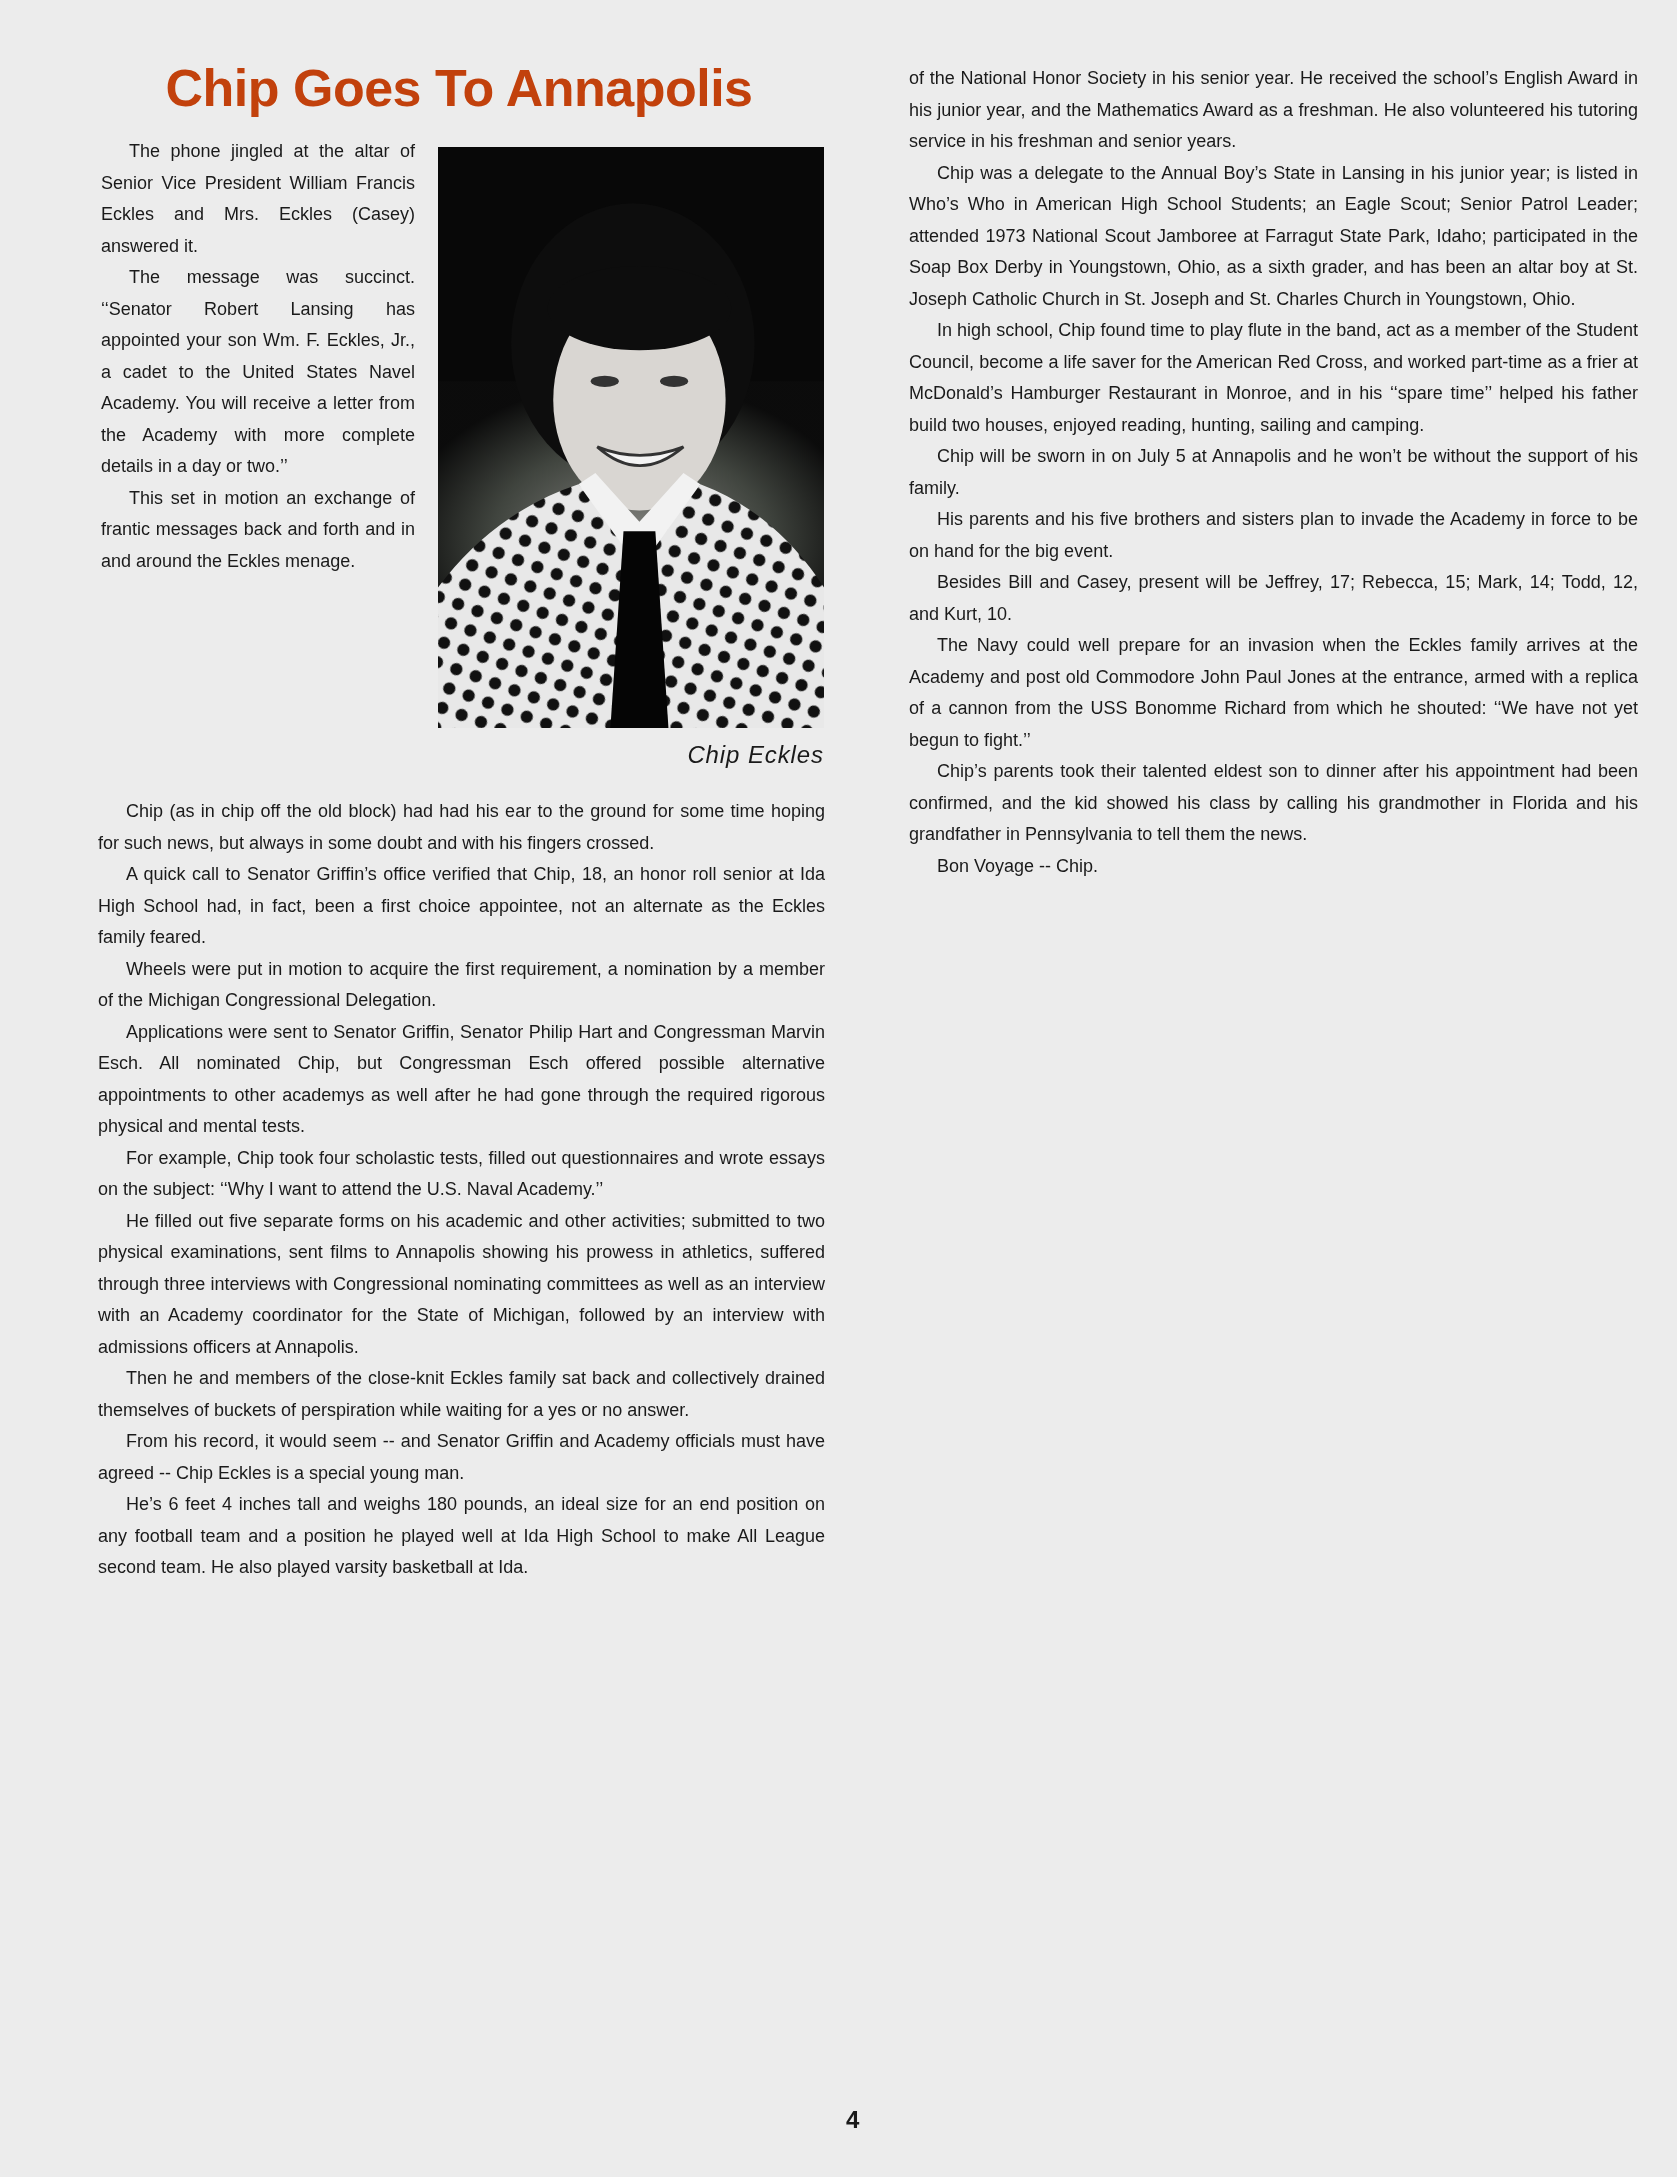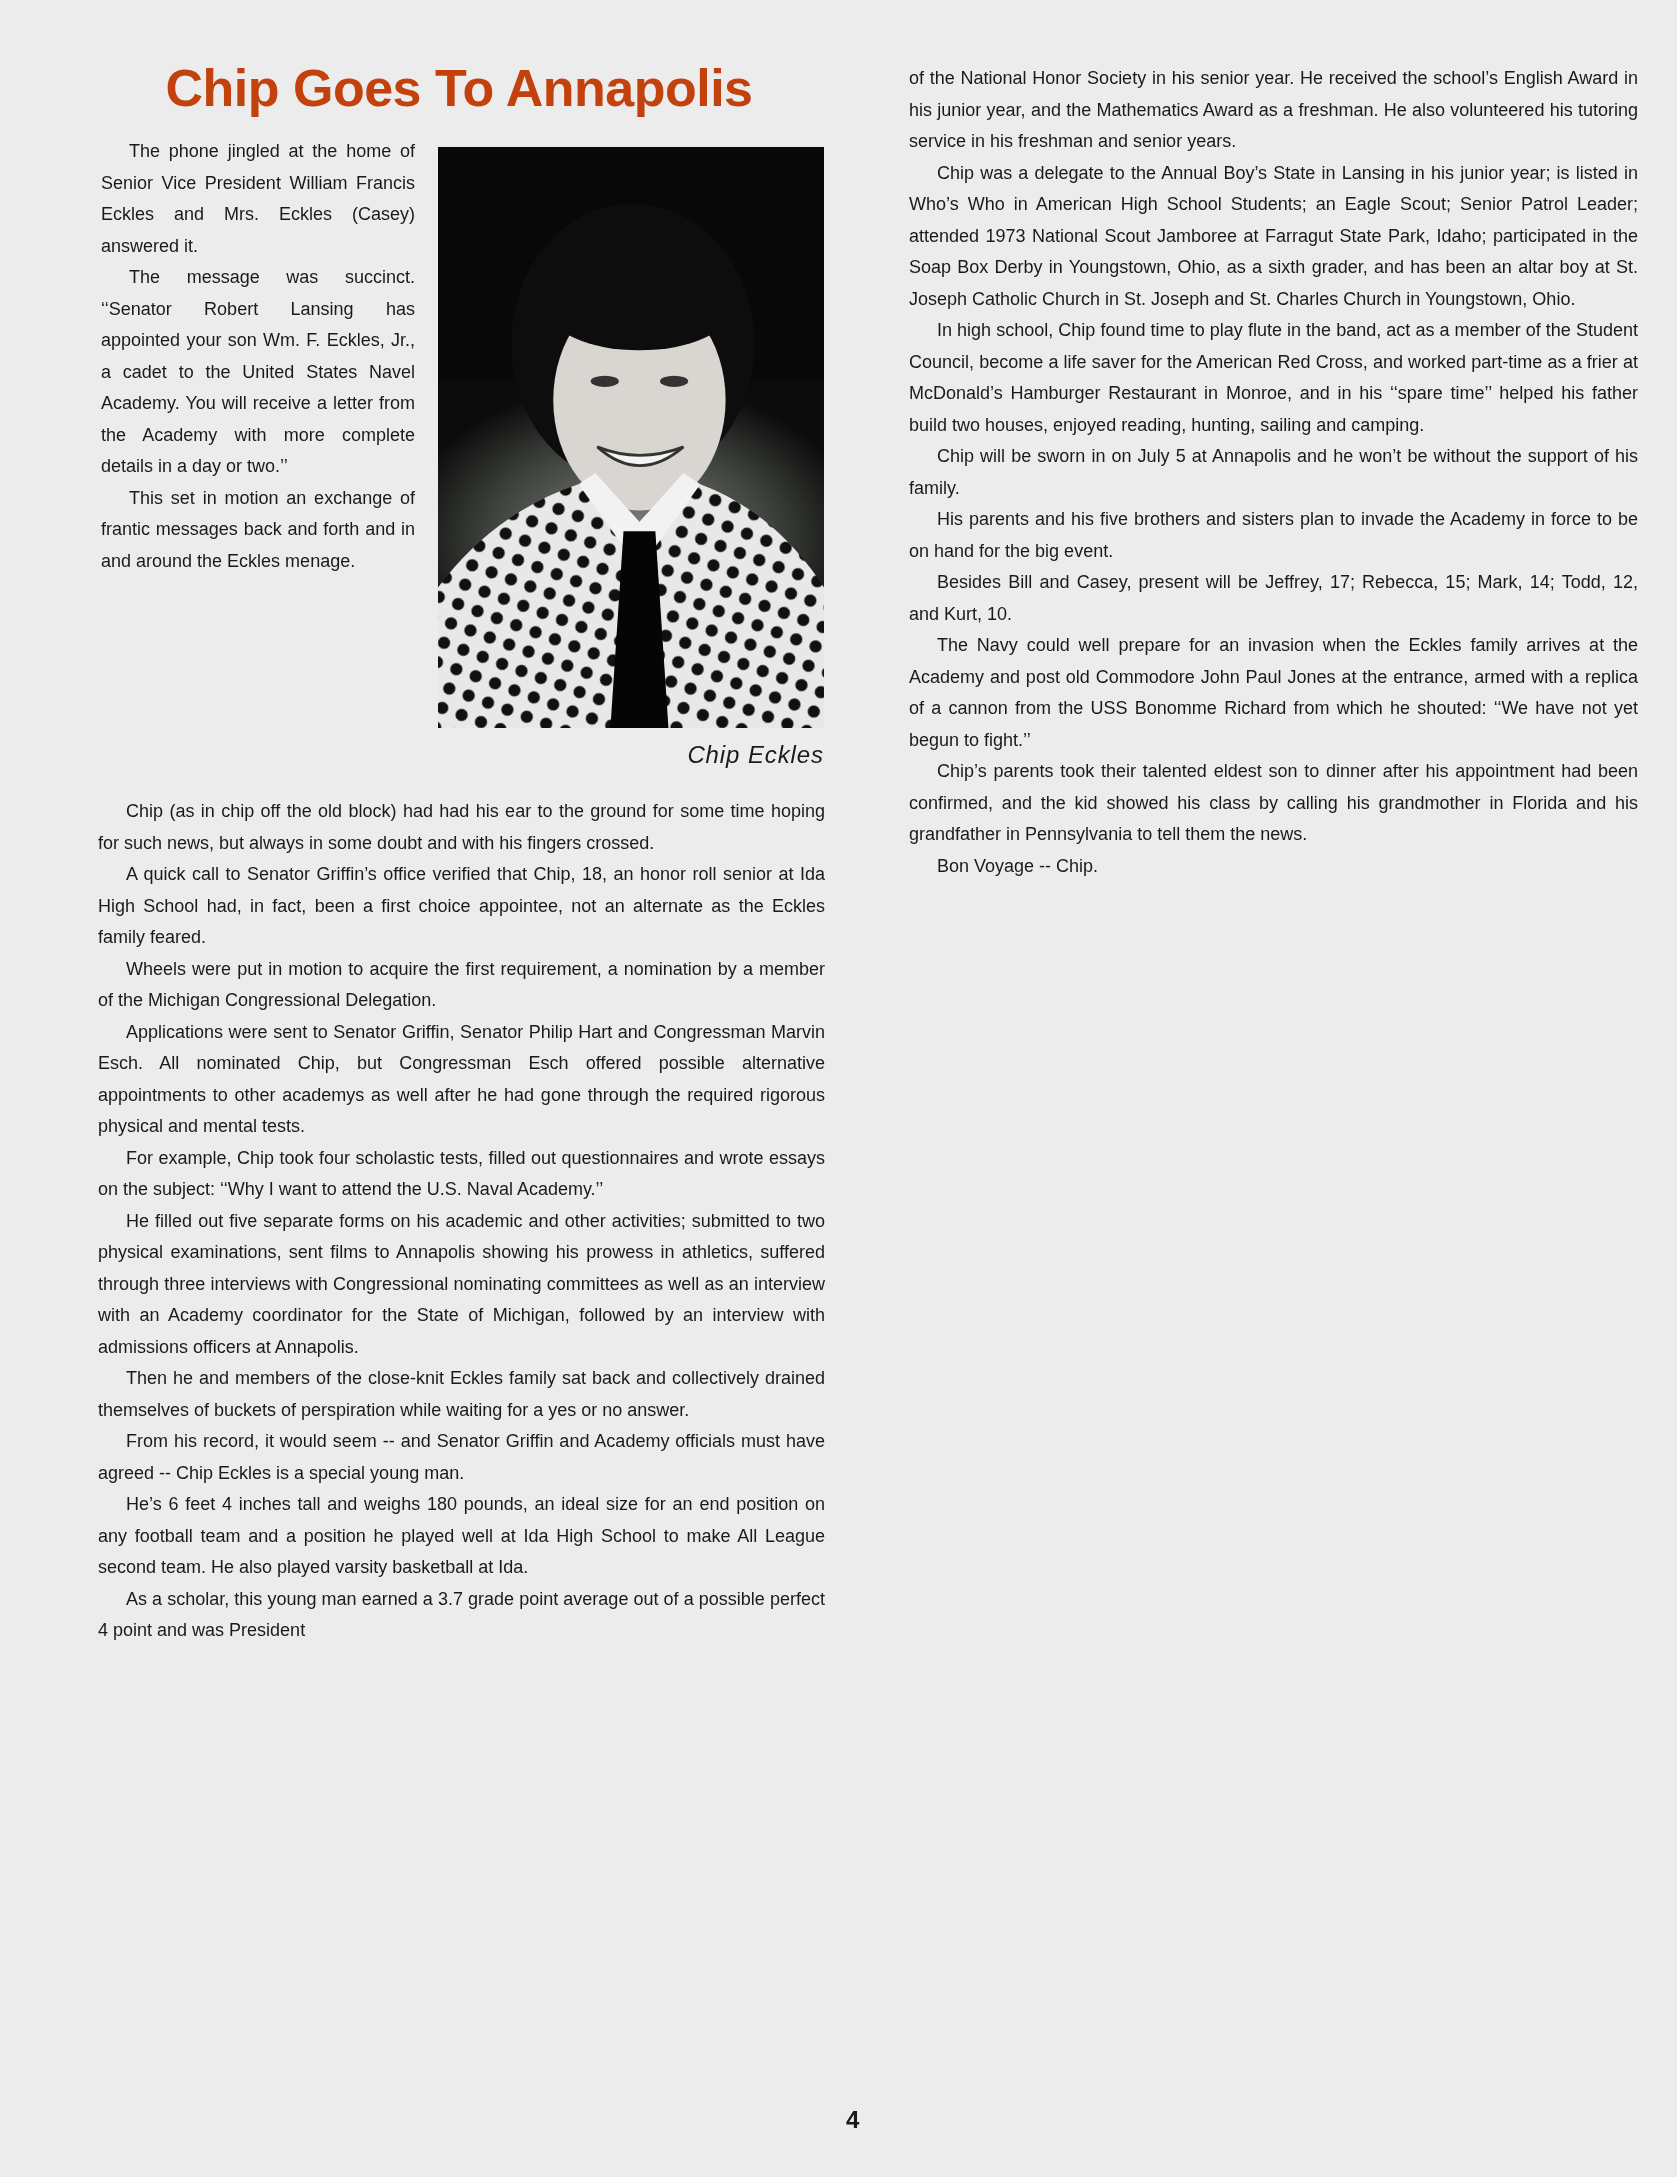--- a/index.html
+++ b/index.html
@@ -35,21 +35,21 @@
   .page-num {
     position: absolute; left: 846px; top: 2106px; font-size: 24px; font-weight: bold;
   }
 </style>
 </head>
 <body>
 
 <h1 class="title">Chip Goes To Annapolis</h1>
 
 <div class="col narrow">
-  <p>The phone jingled at the home of Senior Vice President William Francis Eckles and Mrs. Eckles (Casey) answered it.</p>
+  <p>The phone jingled at the altar of Senior Vice President William Francis Eckles and Mrs. Eckles (Casey) answered it.</p>
   <p>The message was succinct. ‘‘Senator Robert Lansing has appointed your son Wm. F. Eckles, Jr., a cadet to the United States Navel Academy. You will receive a letter from the Academy with more complete details in a day or two.’’</p>
   <p>This set in motion an exchange of frantic messages back and forth and in and around the Eckles menage.</p>
 </div>
 
 <figure class="photo-wrap" style="margin:0;">
   <div class="photo" title="Portrait of Chip Eckles in a checked jacket and dark tie">
     <svg width="386" height="581" viewBox="0 0 412 620">
       <defs>
         <pattern id="check" width="22" height="22" patternUnits="userSpaceOnUse" patternTransform="rotate(20)">
           <rect width="22" height="22" fill="#e8e8e8"></rect>
@@ -87,21 +87,20 @@
 <div class="col wide-left">
   <p>Chip (as in chip off the old block) had had his ear to the ground for some time hoping for such news, but always in some doubt and with his fingers crossed.</p>
   <p>A quick call to Senator Griffin’s office verified that Chip, 18, an honor roll senior at Ida High School had, in fact, been a first choice appointee, not an alternate as the Eckles family feared.</p>
   <p>Wheels were put in motion to acquire the first requirement, a nomination by a member of the Michigan Congressional Delegation.</p>
   <p>Applications were sent to Senator Griffin, Senator Philip Hart and Congressman Marvin Esch. All nominated Chip, but Congressman Esch offered possible alternative appointments to other academys as well after he had gone through the required rigorous physical and mental tests.</p>
   <p>For example, Chip took four scholastic tests, filled out questionnaires and wrote essays on the subject: ‘‘Why I want to attend the U.S. Naval Academy.’’</p>
   <p>He filled out five separate forms on his academic and other activities; submitted to two physical examinations, sent films to Annapolis showing his prowess in athletics, suffered through three interviews with Congressional nominating committees as well as an interview with an Academy coordinator for the State of Michigan, followed by an interview with admissions officers at Annapolis.</p>
   <p>Then he and members of the close-knit Eckles family sat back and collectively drained themselves of buckets of perspiration while waiting for a yes or no answer.</p>
   <p>From his record, it would seem -- and Senator Griffin and Academy officials must have agreed -- Chip Eckles is a special young man.</p>
   <p>He’s 6 feet 4 inches tall and weighs 180 pounds, an ideal size for an end position on any football team and a position he played well at Ida High School to make All League second team. He also played varsity basketball at Ida.</p>
-  <p>As a scholar, this young man earned a 3.7 grade point average out of a possible perfect 4 point and was President</p>
 </div>
 
 <div class="col right">
   <p class="noindent">of the National Honor Society in his senior year. He received the school’s English Award in his junior year, and the Mathematics Award as a freshman. He also volunteered his tutoring service in his freshman and senior years.</p>
   <p>Chip was a delegate to the Annual Boy’s State in Lansing in his junior year; is listed in Who’s Who in American High School Students; an Eagle Scout; Senior Patrol Leader; attended 1973 National Scout Jamboree at Farragut State Park, Idaho; participated in the Soap Box Derby in Youngstown, Ohio, as a sixth grader, and has been an altar boy at St. Joseph Catholic Church in St. Joseph and St. Charles Church in Youngstown, Ohio.</p>
   <p>In high school, Chip found time to play flute in the band, act as a member of the Student Council, become a life saver for the American Red Cross, and worked part-time as a frier at McDonald’s Hamburger Restaurant in Monroe, and in his ‘‘spare time’’ helped his father build two houses, enjoyed reading, hunting, sailing and camping.</p>
   <p>Chip will be sworn in on July 5 at Annapolis and he won’t be without the support of his family.</p>
   <p>His parents and his five brothers and sisters plan to invade the Academy in force to be on hand for the big event.</p>
   <p>Besides Bill and Casey, present will be Jeffrey, 17; Rebecca, 15; Mark, 14; Todd, 12, and Kurt, 10.</p>
   <p>The Navy could well prepare for an invasion when the Eckles family arrives at the Academy and post old Commodore John Paul Jones at the entrance, armed with a replica of a cannon from the USS Bonomme Richard from which he shouted: ‘‘We have not yet begun to fight.’’</p>

